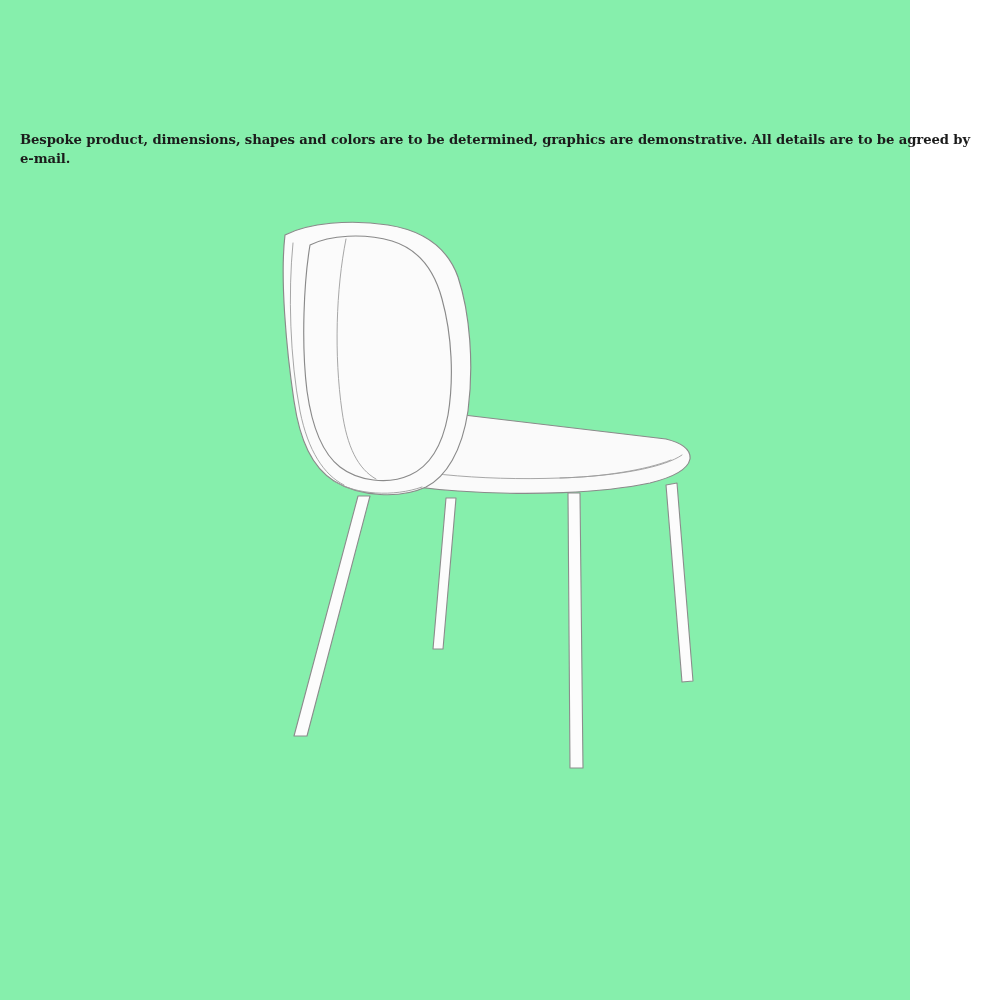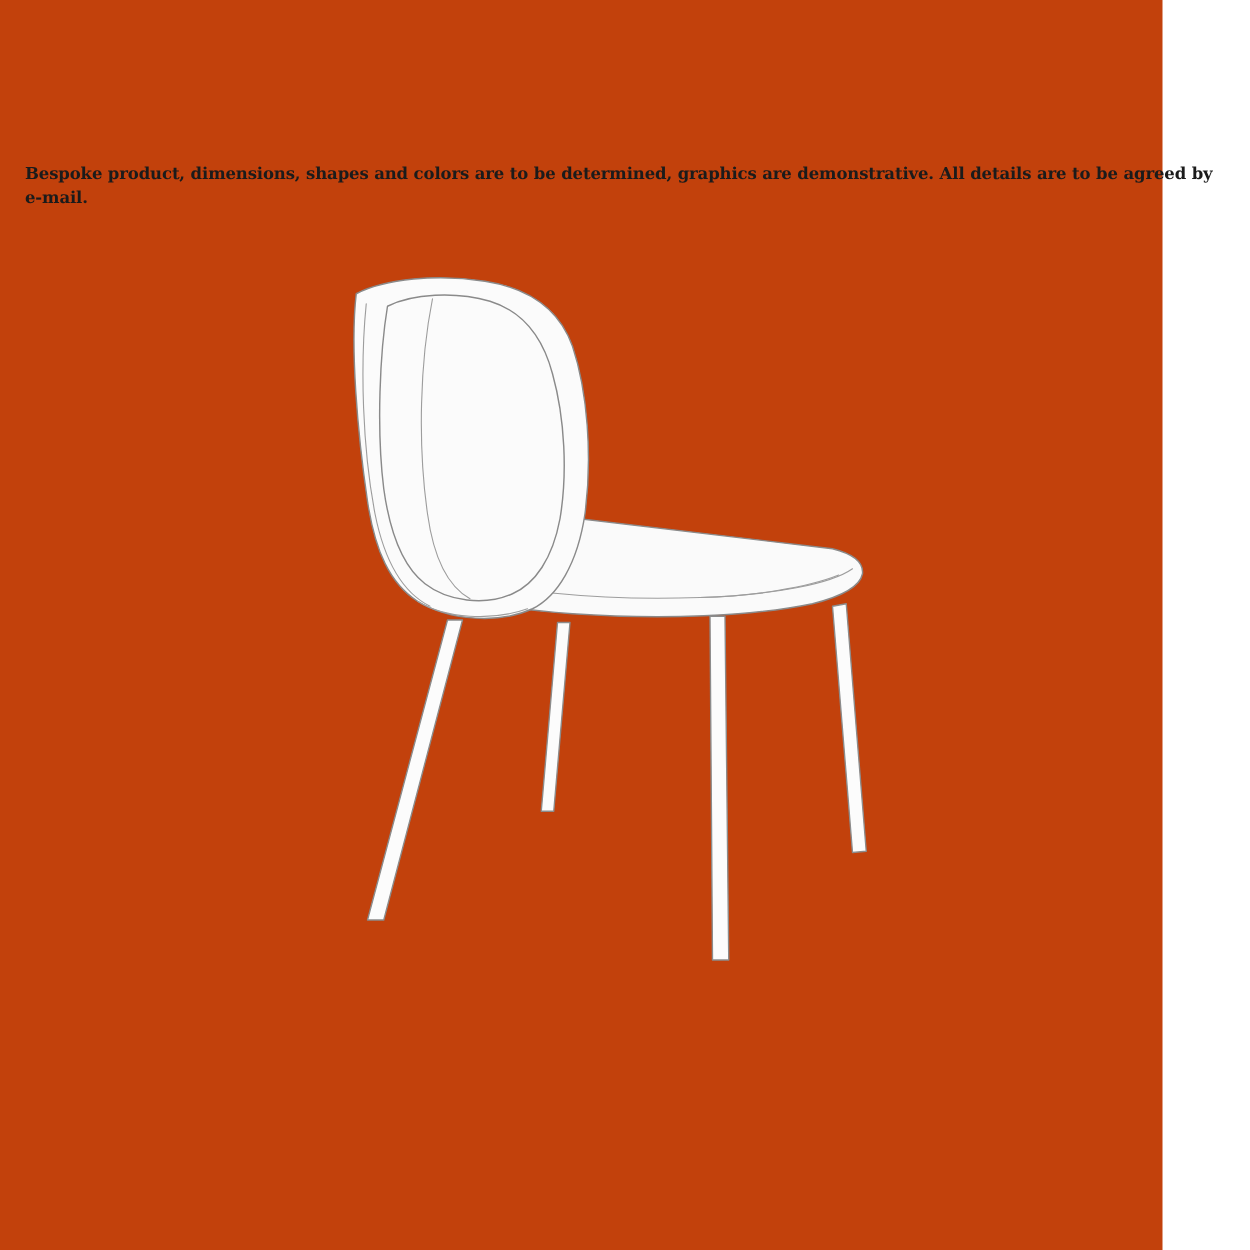--- a/index.html
+++ b/index.html
@@ -13,22 +13,21 @@
     font-family: "DejaVu Serif", serif;
     position: relative;
     overflow: hidden;
   }
   #page {
     position: absolute;
     left: 0;
     top: 0;
     width: 910px;
     height: 1000px;
-    background: #c2410c;
-    padding-left: 20px;
+    background: #86efac;
   }
   #disclaimer {
     position: absolute;
     left: 20px;
     top: 117px;
     width: 958px;
     font-family: "DejaVu Serif", serif;
     font-weight: bold;
     font-size: 13.2px;
     line-height: 19px;

